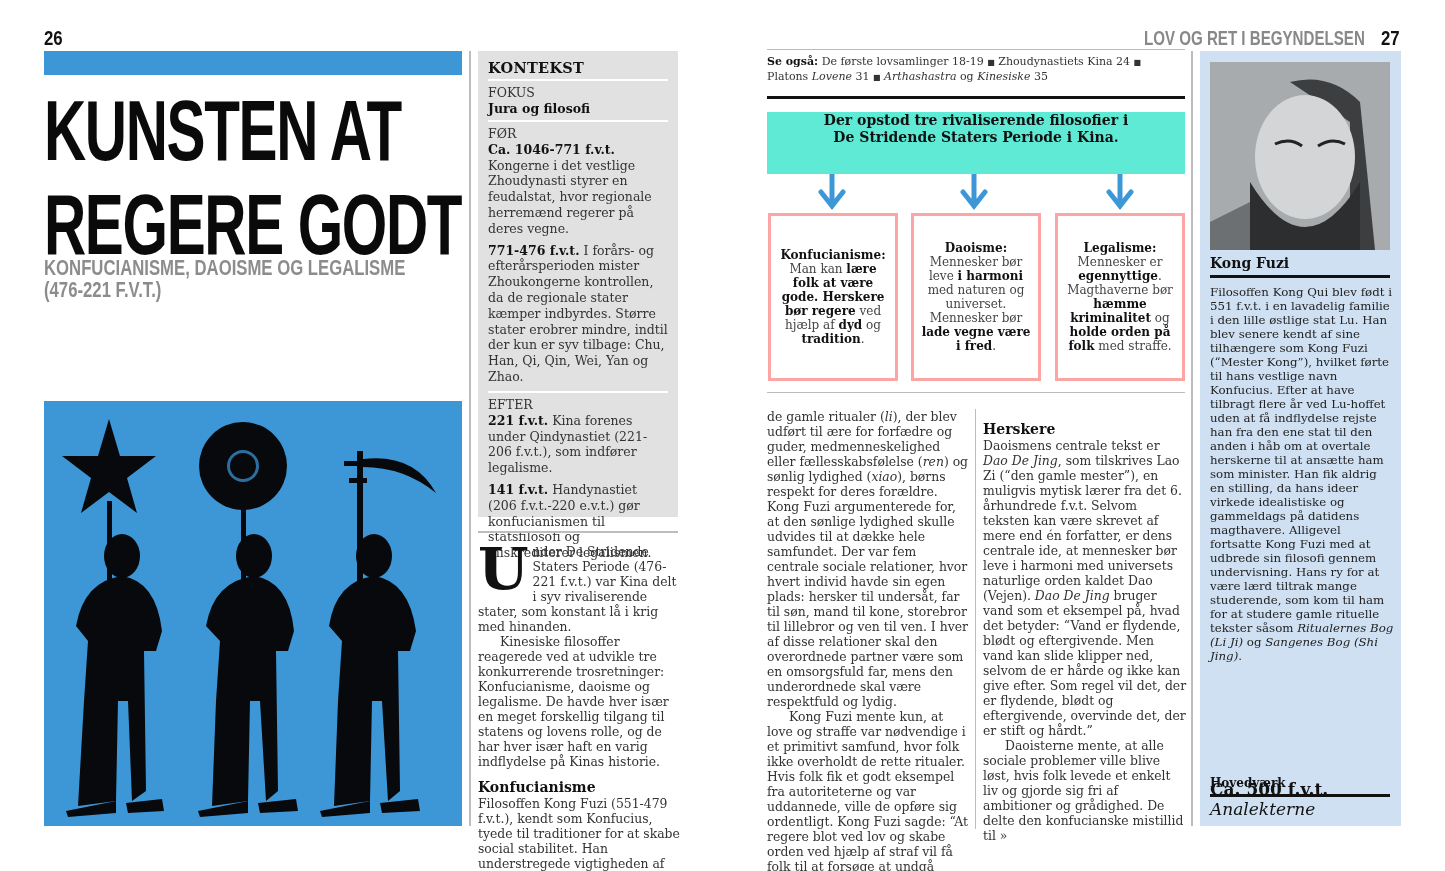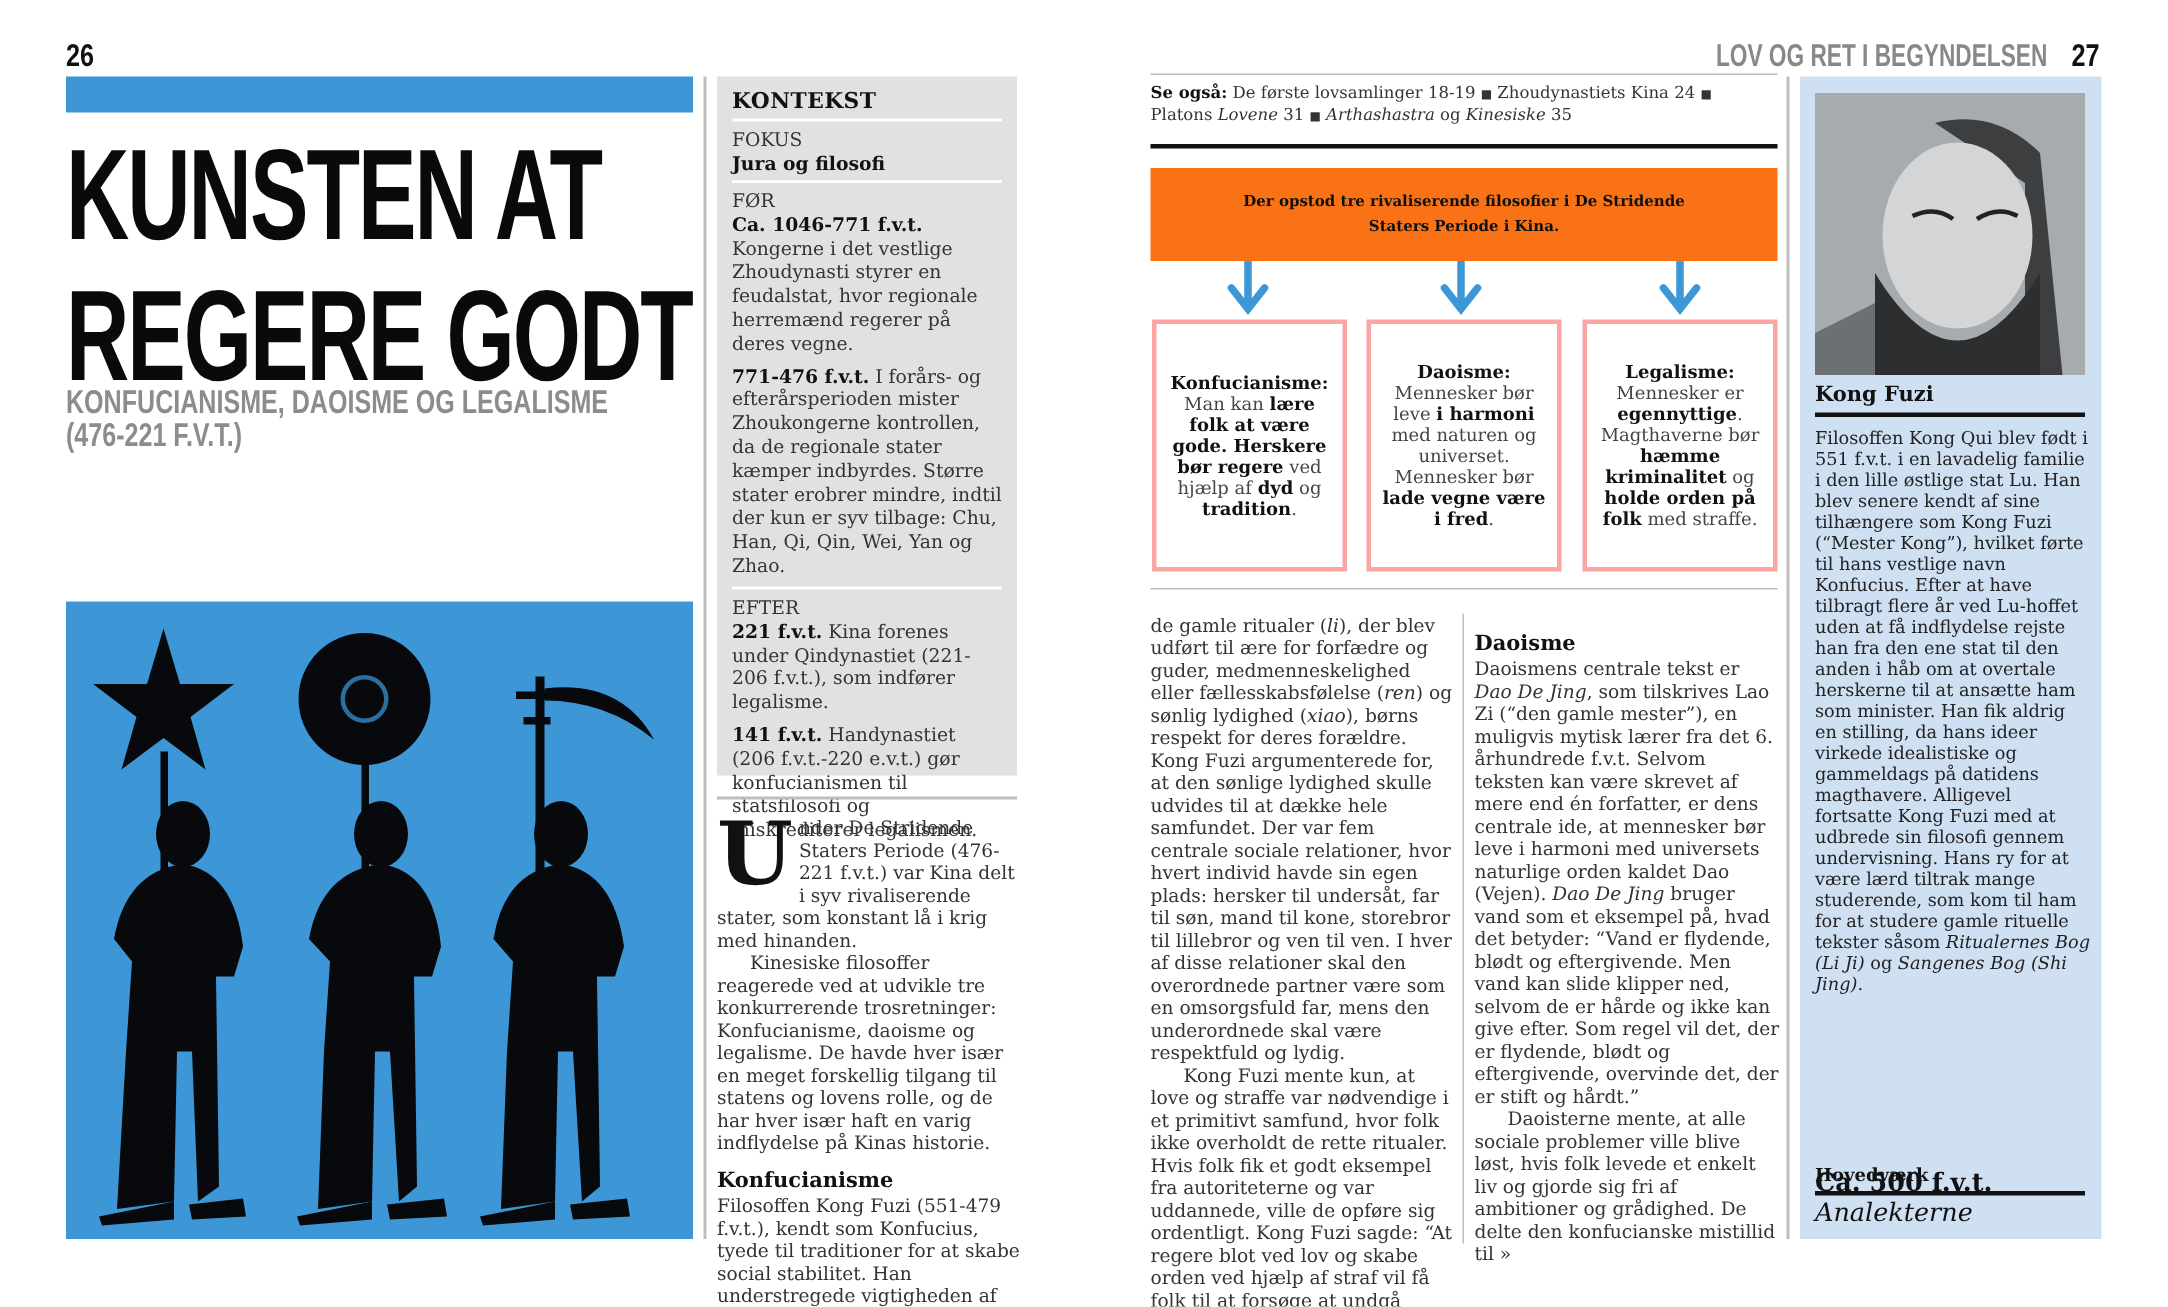--- a/index.html
+++ b/index.html
@@ -27,21 +27,21 @@
   .context b { color:#111; }
   .context p { margin:0 0 6px 0; }
 
   .body { font-size:12.4px; line-height:15px; color:#333; }
   .body p { margin:0; }
   .body .ind { text-indent:22px; }
   .body h3 { font-size:14px; margin:0; color:#111; font-weight:bold; line-height:17px; }
   .dropcap { float:left; font-family:"DejaVu Serif", serif; font-weight:bold; font-size:58px; line-height:46px; margin:2px 4px 0 0; color:#111; }
 
   
-  .diag-head { background:#f97316; color:#111; font-weight:bold; font-size:10px; line-height:17px; text-align:center; display:flex; align-items:center; justify-content:center; }
+  .diag-head { background:#5eead4; color:#111; font-weight:bold; font-size:14px; line-height:17px; text-align:center; display:flex; justify-content:center; }
   .box { border:3px solid #fca5a5; background:#fff; display:flex; align-items:center; justify-content:center; text-align:center; font-size:12px; line-height:14px; color:#444; box-sizing:border-box; padding:4px; }
   .box b { color:#111; }
 
   
   .sidebar { background:#cfe0f3; }
   .sidebar .nm { font-weight:bold; font-size:14px; color:#111; }
   .sidebar .brule { height:3px; background:#111; }
   .sidebar .txt { font-size:11.8px; line-height:14px; color:#222; }
   .sidebar .txt p { margin:0; }
   .portrait { background:#9ea3a6; overflow:hidden; }
@@ -175,21 +175,21 @@
 
 <div class="abs" style="left:767px;top:392px;width:418px;height:1px;background:#bbb;"></div>
 
 <div class="abs body" style="left:767px;top:409px;width:204px;">
   <p>de gamle ritualer (<i>li</i>), der blev udført til ære for forfædre og guder, medmenneskelighed eller fællesskabsfølelse (<i>ren</i>) og sønlig lydighed (<i>xiao</i>), børns respekt for deres forældre. Kong Fuzi argumenterede for, at den sønlige lydighed skulle udvides til at dække hele samfundet. Der var fem centrale sociale relationer, hvor hvert individ havde sin egen plads: hersker til undersåt, far til søn, mand til kone, storebror til lillebror og ven til ven. I hver af disse relationer skal den overordnede partner være som en omsorgsfuld far, mens den underordnede skal være respektfuld og lydig.</p>
   <p class="ind">Kong Fuzi mente kun, at love og straffe var nødvendige i et primitivt samfund, hvor folk ikke overholdt de rette ritualer. Hvis folk fik et godt eksempel fra autoriteterne og var uddannede, ville de opføre sig ordentligt. Kong Fuzi sagde: “At regere blot ved lov og skabe orden ved hjælp af straf vil få folk til at forsøge at undgå straffen, men ikke have nogen følelse af skam. At</p>
 </div>
 <div class="abs vline" style="left:975px;top:409px;height:420px;width:1px;"></div>
 <div class="abs body" style="left:983px;top:409px;width:204px;">
   <div style="height:12px;"></div>
-  <h3>Daoisme</h3>
+  <h3>Herskere</h3>
   <p>Daoismens centrale tekst er <i>Dao De Jing</i>, som tilskrives Lao Zi (“den gamle mester”), en muligvis mytisk lærer fra det 6. århundrede f.v.t. Selvom teksten kan være skrevet af mere end én forfatter, er dens centrale ide, at mennesker bør leve i harmoni med universets naturlige orden kaldet Dao (Vejen). <i>Dao De Jing</i> bruger vand som et eksempel på, hvad det betyder: “Vand er flydende, blødt og eftergivende. Men vand kan slide klipper ned, selvom de er hårde og ikke kan give efter. Som regel vil det, der er flydende, blødt og eftergivende, overvinde det, der er stift og hårdt.”</p>
   <p class="ind">Daoisterne mente, at alle sociale problemer ville blive løst, hvis folk levede et enkelt liv og gjorde sig fri af ambitioner og grådighed. De delte den konfucianske mistillid til »</p>
 </div>
 
 <div class="abs vline" style="left:1191px;top:51px;height:775px;"></div>
 
 <div class="abs sidebar" style="left:1200px;top:51px;width:201px;height:775px;">
   <div class="abs portrait" style="left:10px;top:11px;width:180px;height:188px;">
     <svg width="180" height="188">
       <rect width="180" height="188" fill="#a7abad"></rect>

